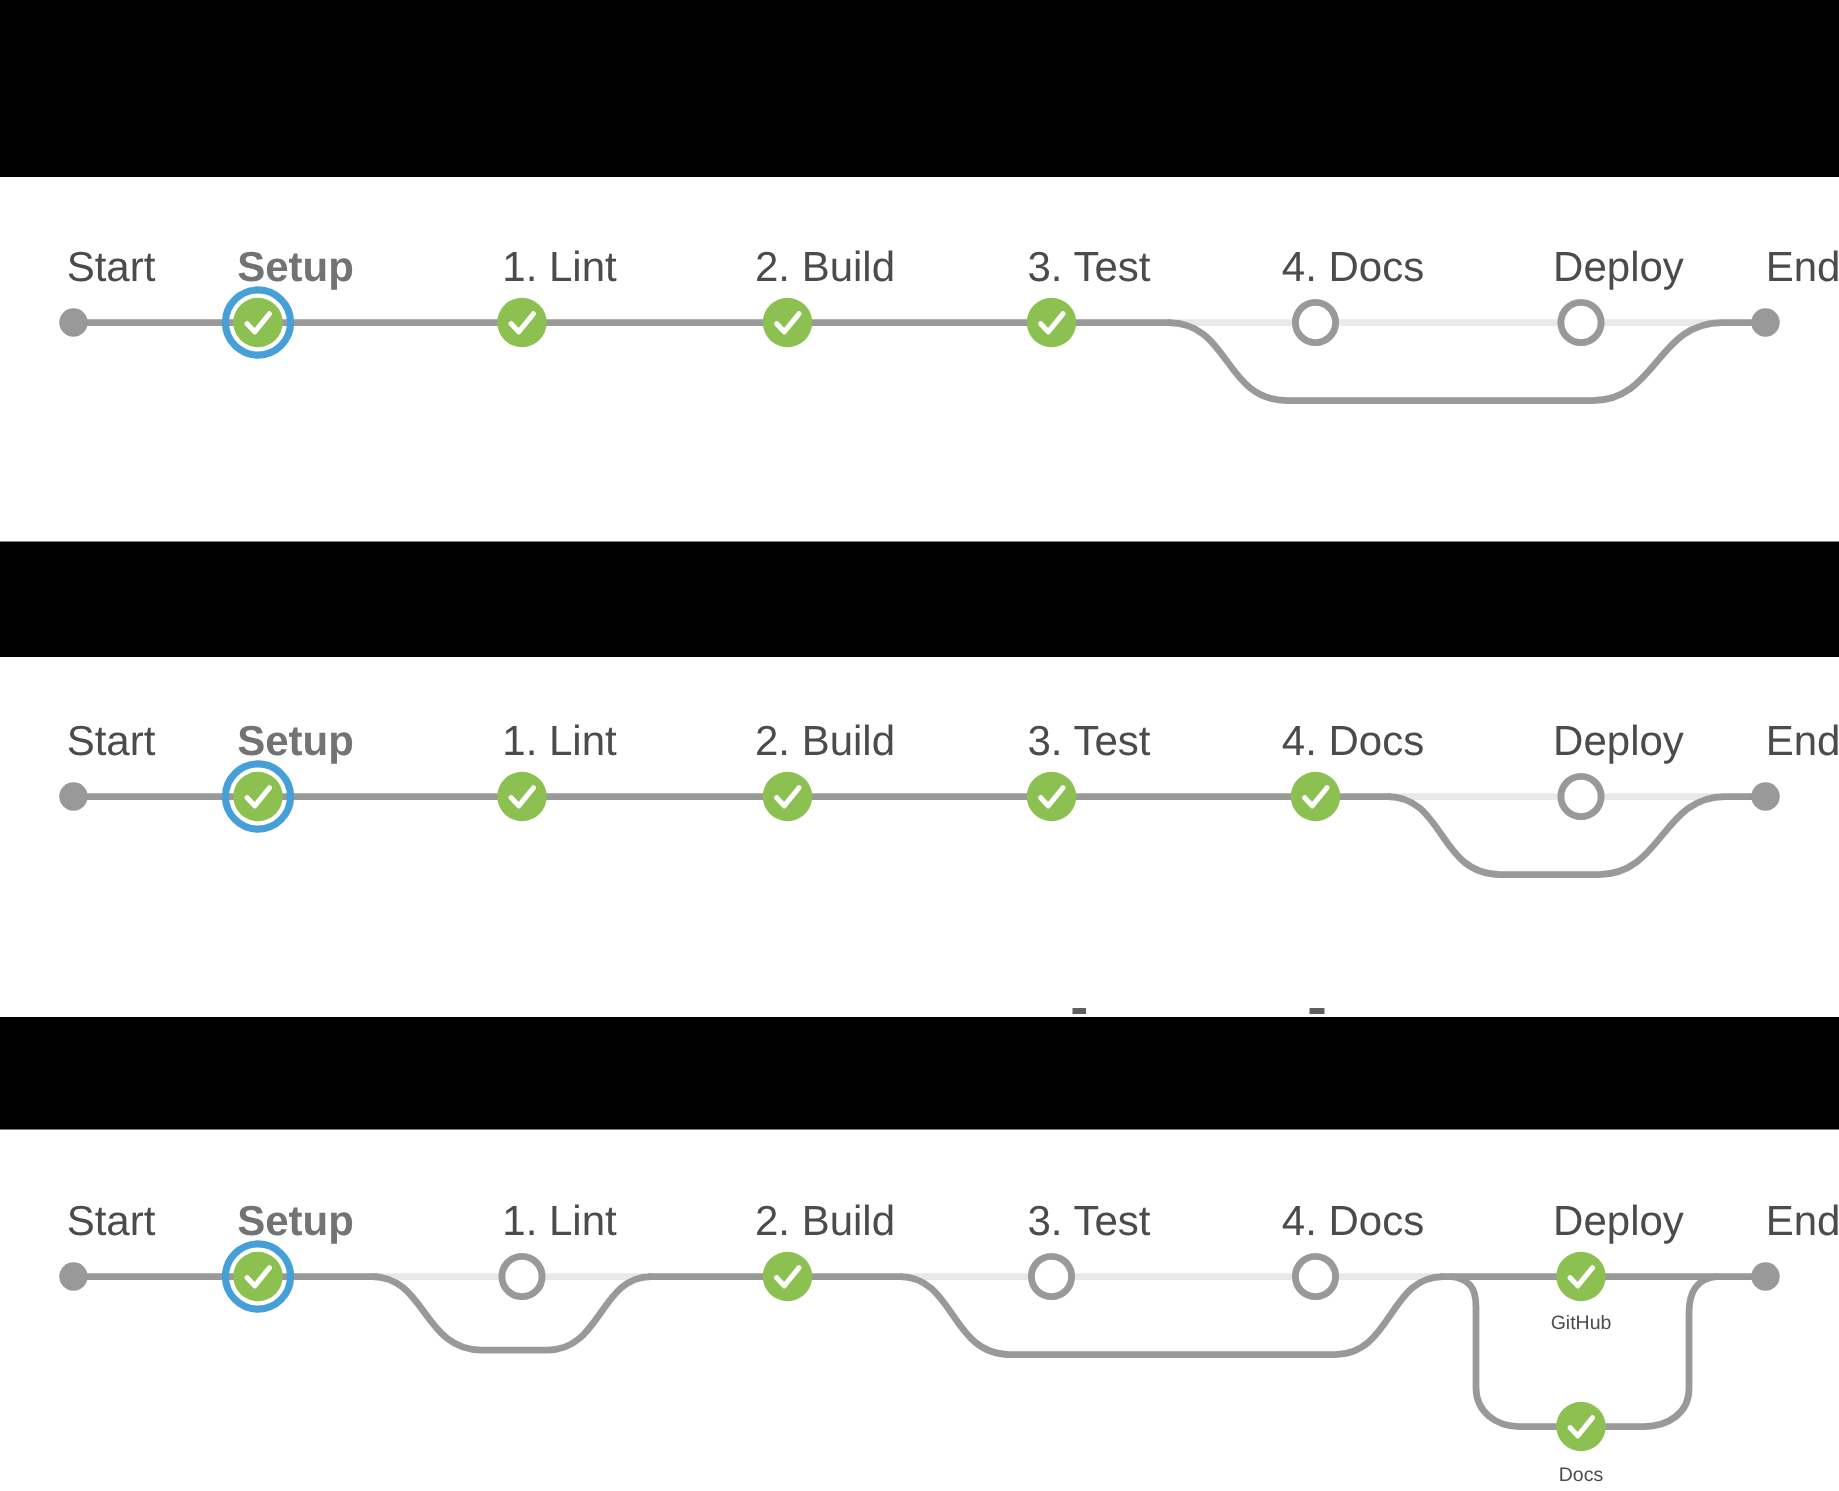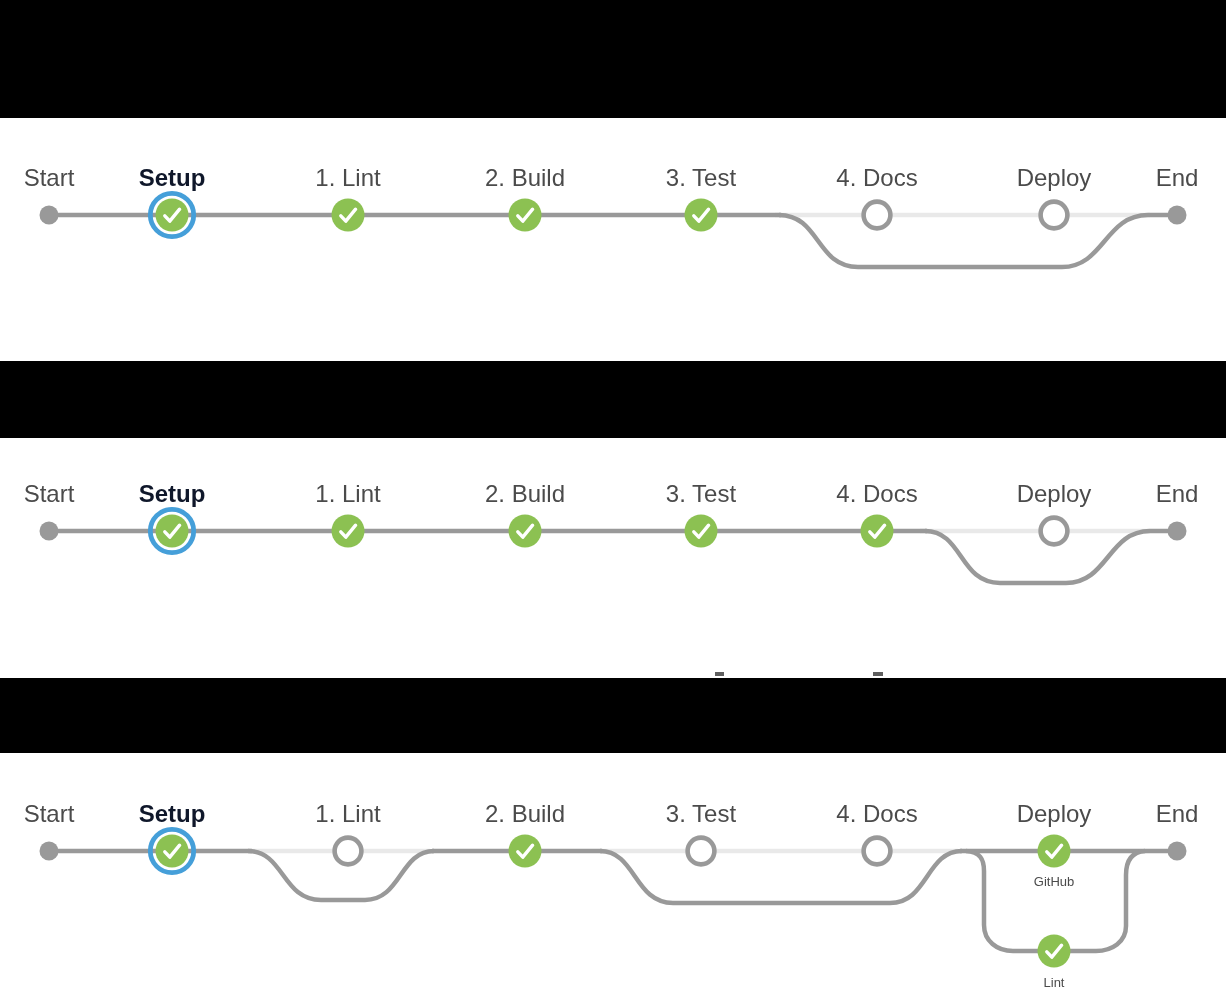--- a/index.html
+++ b/index.html
@@ -1,22 +1,22 @@
 <!DOCTYPE html>
 <html style="--background: #000000; --panel: #ffffff; --line-dark: #999999; --line-light: #e9e9e9; --node-green: #8cc152; --ring-blue: #459fd9; --node-pending-ring: #999999; --check: #ffffff; --label: #4b4b4b;"><head>
 <meta charset="utf-8">
 <style>
   html,body{margin:0;padding:0;background:#000;}
   .screen{position:relative;width:1226px;height:994px;background:var(--background,#000);overflow:hidden;
           font-family:"Liberation Sans",sans-serif;}
   .panel{position:absolute;left:0;width:1226px;background:var(--panel,#fff);}
   .panel svg{position:absolute;left:0;top:0;display:block;}
   .node-label{position:absolute;transform:translateX(-50%);white-space:nowrap;
-              font-size:24px;line-height:24px;color:var(--label,#4b4b4b);}
-  .node-label.bold{font-weight:700;color:#0f172a;}
+              font-size:28px;line-height:24px;color:var(--label,#4b4b4b);margin-left:25px;}
+  .node-label.bold{font-weight:700;color:#737373;}
   .sub-label{position:absolute;transform:translateX(-50%);white-space:nowrap;
              font-size:13px;line-height:18px;color:var(--label,#4b4b4b);}
   .artifact{position:absolute;background:#5f5f5f;}
   
   .ll{stroke:var(--line-light,#e9e9e9);stroke-width:4.5;fill:none;}
   .ld{stroke:var(--line-dark,#999);stroke-width:4.5;fill:none;stroke-linejoin:round;}
   .dot{fill:var(--line-dark,#999);}
   .gn{fill:var(--node-green,#8cc152);}
   .ck{stroke:var(--check,#fff);stroke-width:3.4;fill:none;stroke-linecap:round;stroke-linejoin:round;}
   .pend{fill:#fff;stroke:var(--node-pending-ring,#999);stroke-width:4.6;}
@@ -141,16 +141,16 @@
     </svg>
     <div class="node-label" style="left:49px;top:49px">Start</div>
     <div class="node-label bold" style="left:172px;top:49px">Setup</div>
     <div class="node-label" style="left:348px;top:49px">1. Lint</div>
     <div class="node-label" style="left:525px;top:49px">2. Build</div>
     <div class="node-label" style="left:701px;top:49px">3. Test</div>
     <div class="node-label" style="left:877px;top:49px">4. Docs</div>
     <div class="node-label" style="left:1054px;top:49px">Deploy</div>
     <div class="node-label" style="left:1177px;top:49px">End</div>
     <div class="sub-label" style="left:1054px;top:120px">GitHub</div>
-    <div class="sub-label" style="left:1054px;top:221px">Lint</div>
+    <div class="sub-label" style="left:1054px;top:221px">Docs</div>
   </section>
 
 </div>
 
 </body></html>

